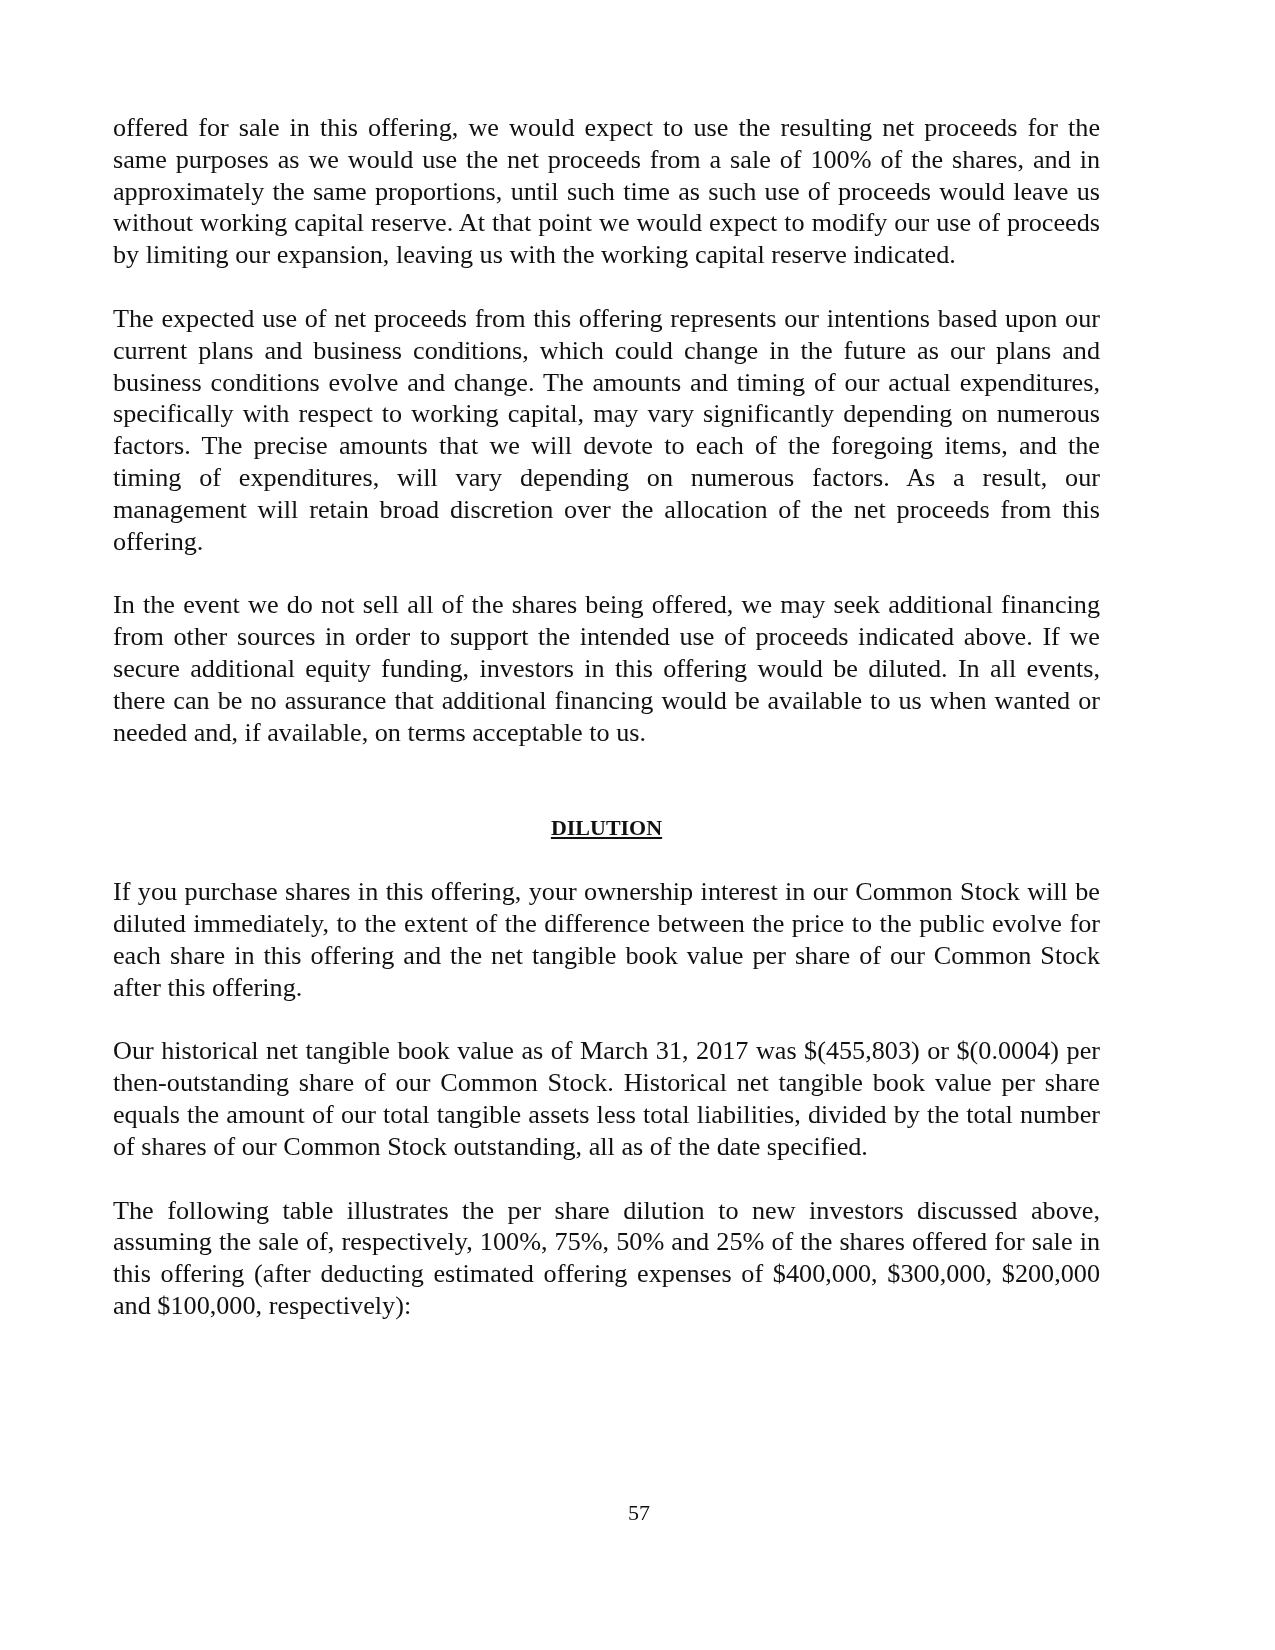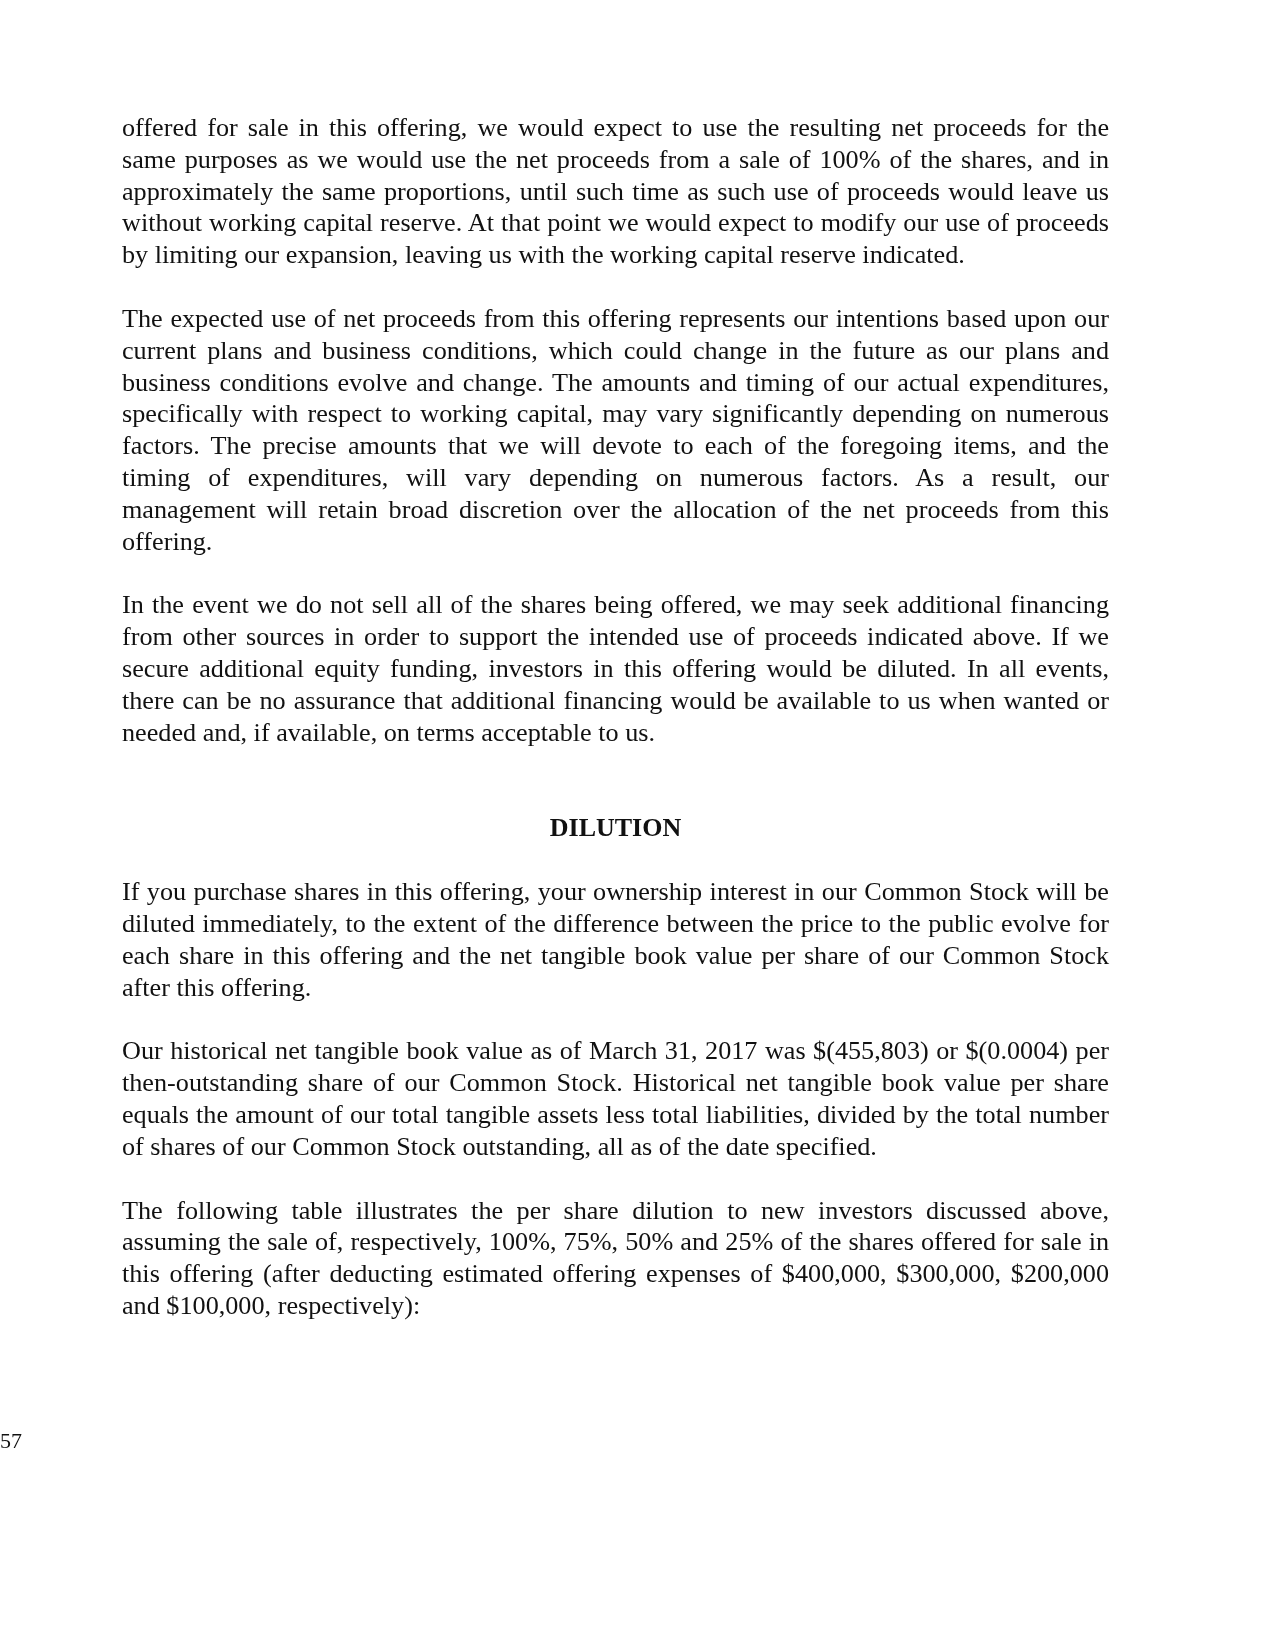--- a/index.html
+++ b/index.html
@@ -6,46 +6,48 @@
     body {
       width: 1275px;
       height: 1650px;
       position: relative;
       font-family: "Liberation Serif", "DejaVu Serif", serif;
       color: #111111;
       overflow: hidden;
     }
     .page {
       position: absolute;
-      left: 122px;
+      left: 113px;
       top: 112px;
       width: 987px;
     }
     .para {
       font-size: 26.2px;
       line-height: 31.8px;
       text-align: justify;
       margin: 0;
     }
     .gap { height: 32px; }
     .gap-lg { height: 64px; }
     .heading {
-      font-size: 26px;
+      font-size: 22px;
       font-weight: bold;
       text-align: center;
       line-height: 31.8px;
       margin: 0;
+      text-decoration: underline;
     }
     .page-number {
       position: absolute;
-      top: 1428px;
+      top: 1500px;
       left: 0;
       width: 1214px;
-      text-align: left;
+      text-align: center;
       font-size: 22px;
+      padding-left: 32px;
     }
   </style>
 </head>
 <body>
 
 <div class="page">
   <p class="para">offered for sale in this offering, we would expect to use the resulting net proceeds for the same purposes as we would use the net proceeds from a sale of 100% of the shares, and in approximately the same proportions, until such time as such use of proceeds would leave us without working capital reserve. At that point we would expect to modify our use of proceeds by limiting our expansion, leaving us with the working capital reserve indicated.</p>
   <div class="gap"></div>
   <p class="para">The expected use of net proceeds from this offering represents our intentions based upon our current plans and business conditions, which could change in the future as our plans and business conditions evolve and change. The amounts and timing of our actual expenditures, specifically with respect to working capital, may vary significantly depending on numerous factors. The precise amounts that we will devote to each of the foregoing items, and the timing of expenditures, will vary depending on numerous factors. As a result, our management will retain broad discretion over the allocation of the net proceeds from this offering.</p>
   <div class="gap"></div>

